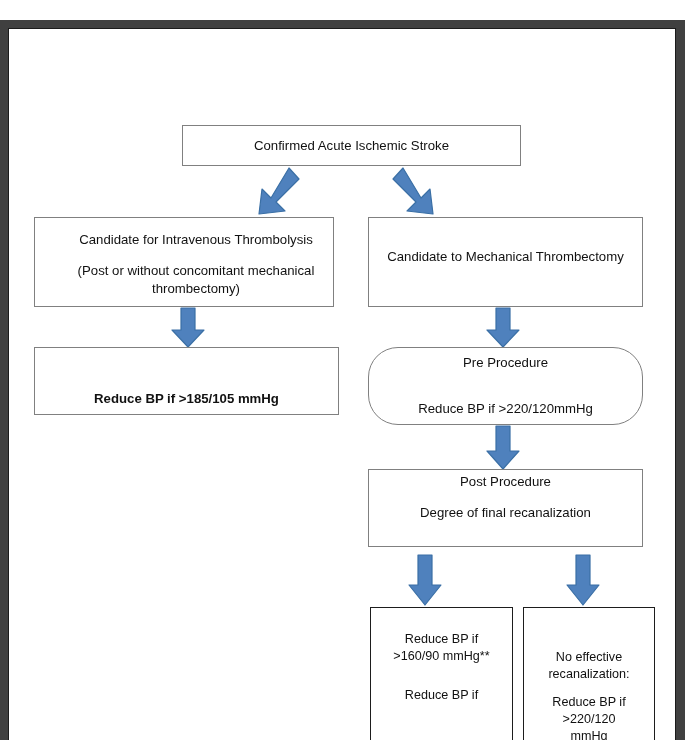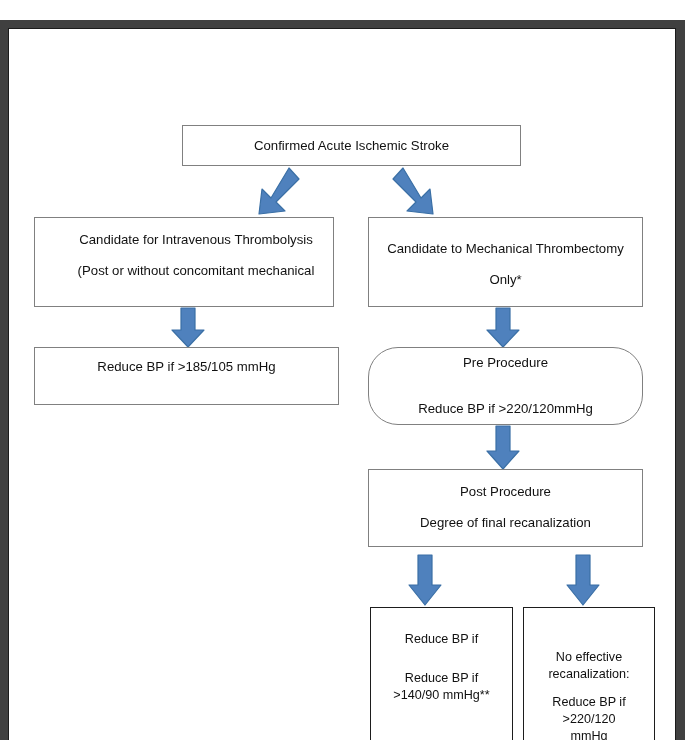--- a/index.html
+++ b/index.html
@@ -70,37 +70,38 @@
   }
   #node-iv-thrombolysis {
     left: 25px; top: 188px; width: 300px; height: 90px;
     justify-content: flex-start;
     padding-top: 13px;
     padding-left: 32px;
   }
   #node-mt-only {
     left: 359px; top: 188px; width: 275px; height: 90px;
     justify-content: flex-start;
-    padding-top: 22px;
+    padding-top: 30px;
   }
   #node-reduce-185 {
-    left: 25px; top: 318px; width: 305px; height: 58px;
-    justify-content: flex-start;
+    left: 25px; top: 318px; width: 305px; height: 68px;
+    justify-content: flex-end;
     padding-top: 10px;
+    font-weight: bold;
   }
   #node-pre-procedure {
     left: 359px; top: 318px; width: 275px; height: 78px;
     justify-content: space-between;
     padding-top: 6px;
     border-radius: 30px;
   }
   #node-post-procedure {
     left: 359px; top: 440px; width: 275px; height: 78px;
     justify-content: flex-start;
-    padding-top: 13px;
+    padding-top: 3px;
   }
   #node-tici {
     left: 361px; top: 578px; width: 143px; height: 158px;
     justify-content: flex-start;
     padding-top: 12px;
     font-size: 12.6px;
   }
   #node-no-recanalization {
     left: 514px; top: 578px; width: 132px; height: 145px;
     justify-content: flex-end;
@@ -185,26 +186,26 @@
     </div>
 
     <div class="node" id="node-confirmed">
       <span class="line">Confirmed Acute Ischemic Stroke</span>
     </div>
 
     <div class="node" id="node-iv-thrombolysis">
       <span class="line">Candidate for Intravenous Thrombolysis</span>
       <span class="gap"></span>
       <span class="line">(Post or without concomitant mechanical</span>
+      <span class="line">thrombectomy)</span>
     </div>
 
     <div class="node" id="node-mt-only">
       <span class="line">Candidate to Mechanical Thrombectomy</span>
       <span class="gap"></span>
-      <span class="line">Only*</span>
     </div>
 
     <div class="node" id="node-reduce-185">
       <span class="line">Reduce BP if &gt;185/105 mmHg</span>
     </div>
 
     <div class="node" id="node-pre-procedure">
       <span class="line">Pre Procedure</span>
       <span class="gap"></span>
       <span class="line">Reduce BP if &gt;220/120mmHg</span>
@@ -212,24 +213,24 @@
 
     <div class="node" id="node-post-procedure">
       <span class="line">Post Procedure</span>
       <span class="gap"></span>
       <span class="line">Degree of final recanalization</span>
     </div>
 
     <div class="node dark-border" id="node-tici">
       <span class="gap-sm"></span>
       <span class="line">Reduce BP if</span>
+      <span class="line">&gt;160/90 mmHg**</span>
       <span class="gap-sm"></span>
       <span class="gap-sm"></span>
       <span class="line">Reduce BP if</span>
-      <span class="line">&gt;140/90 mmHg**</span>
     </div>
 
     <div class="node dark-border" id="node-no-recanalization">
       <span class="line">No effective</span>
       <span class="line">recanalization:</span>
       <span class="gap-sm"></span>
       <span class="line">Reduce BP if</span>
       <span class="line">&gt;220/120</span>
       <span class="line">mmHg</span>
     </div>

